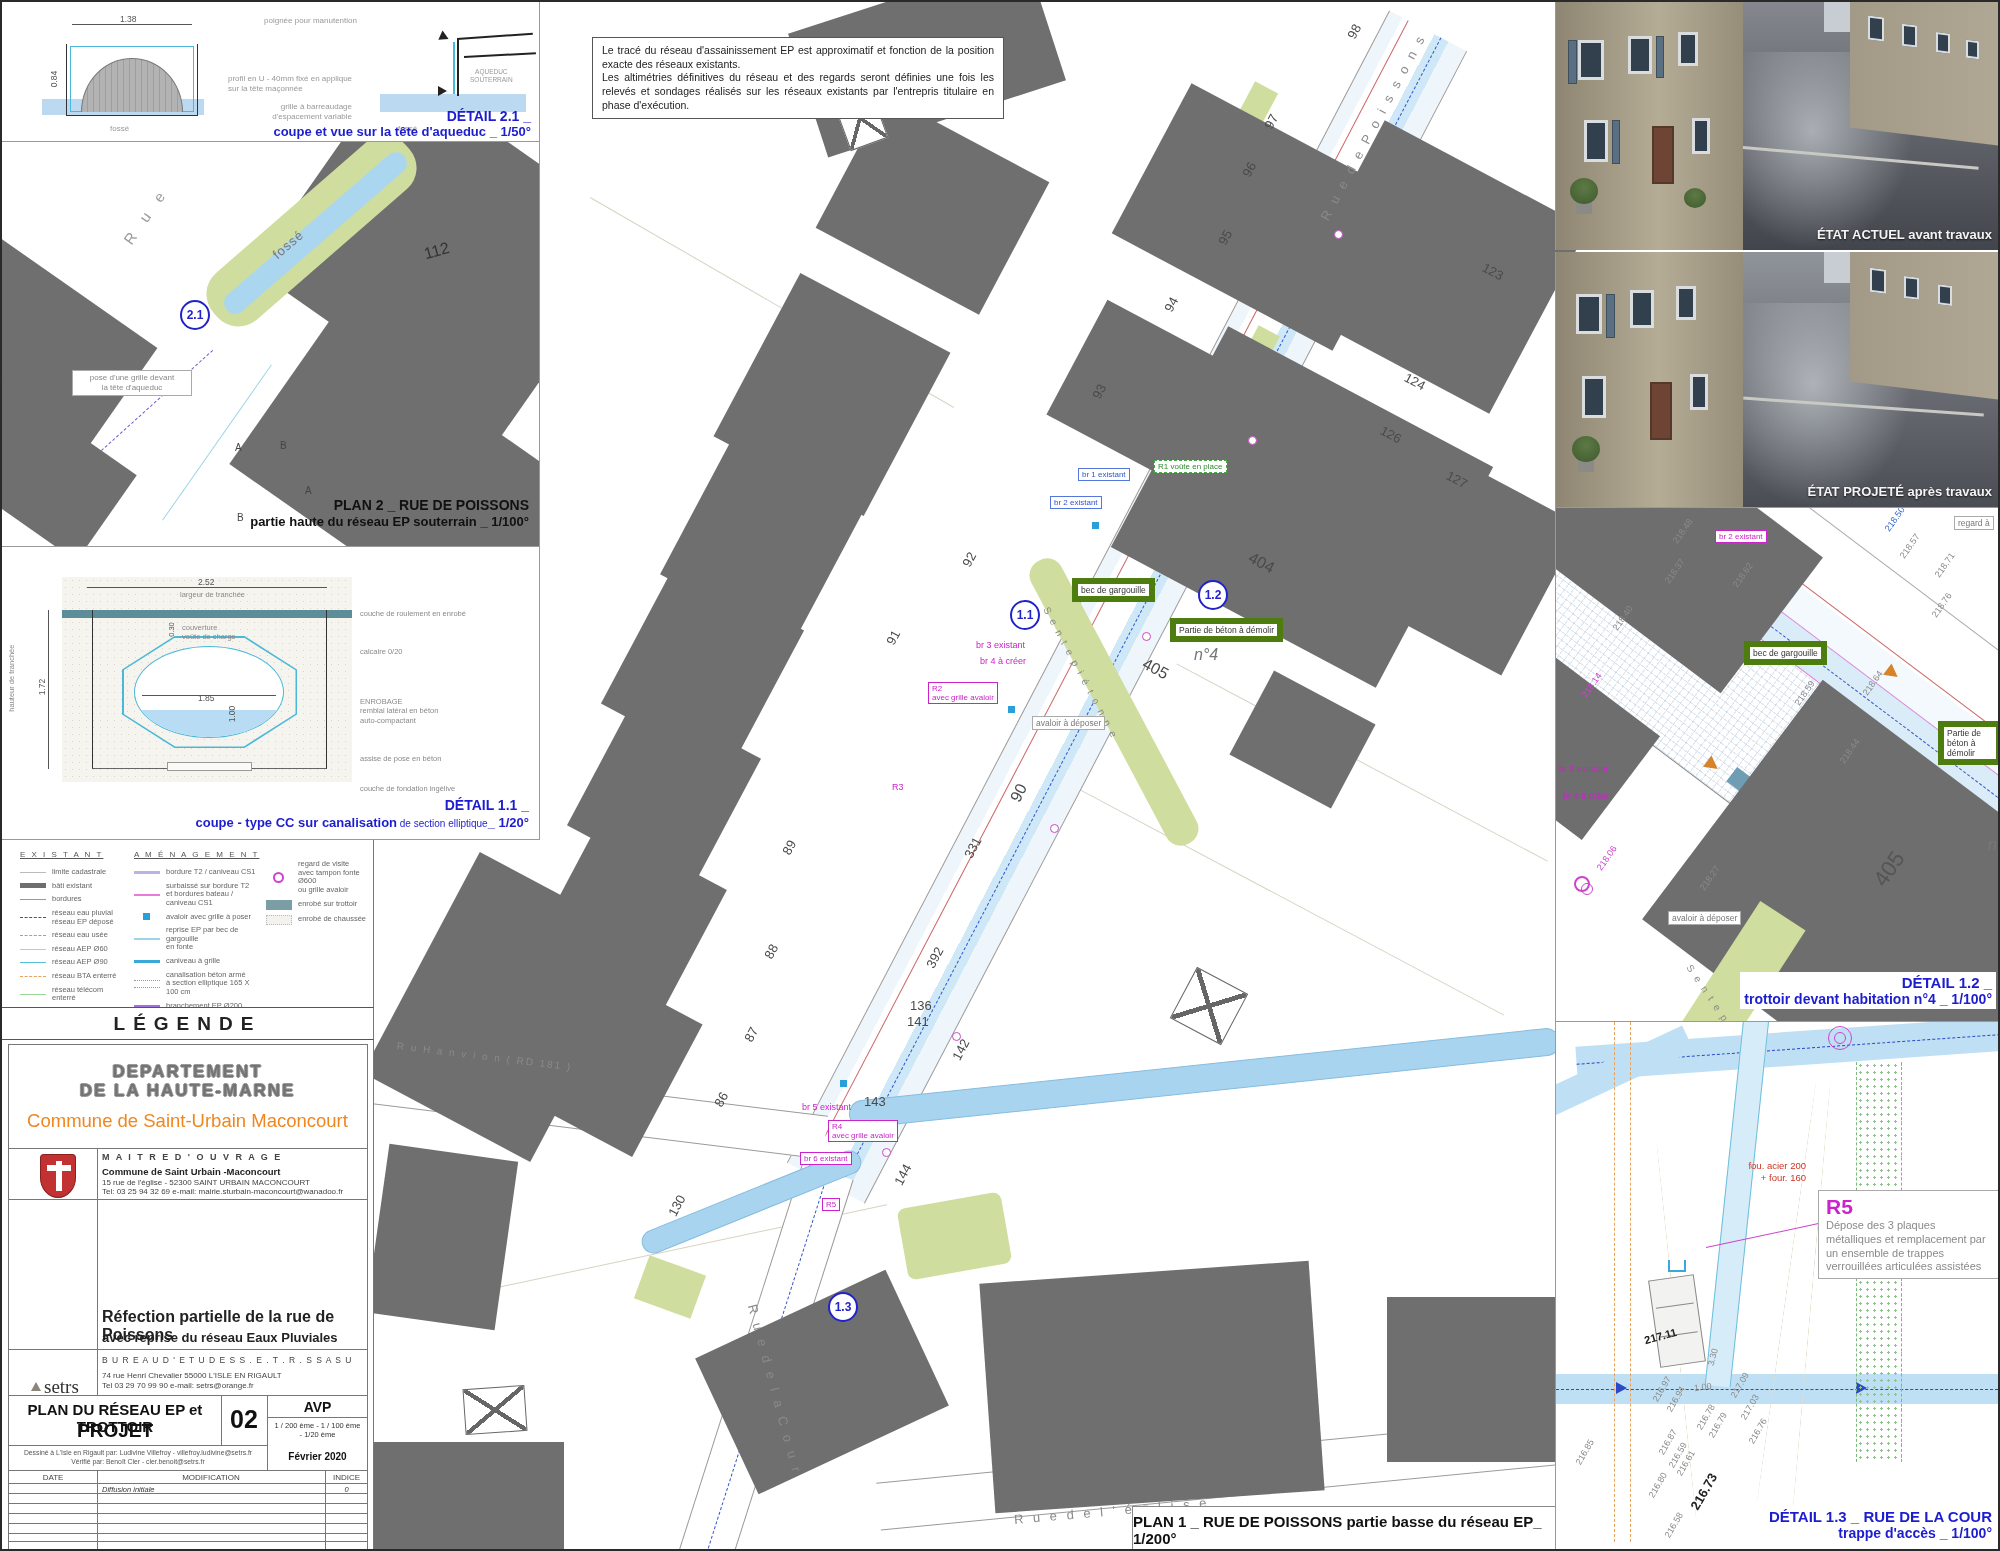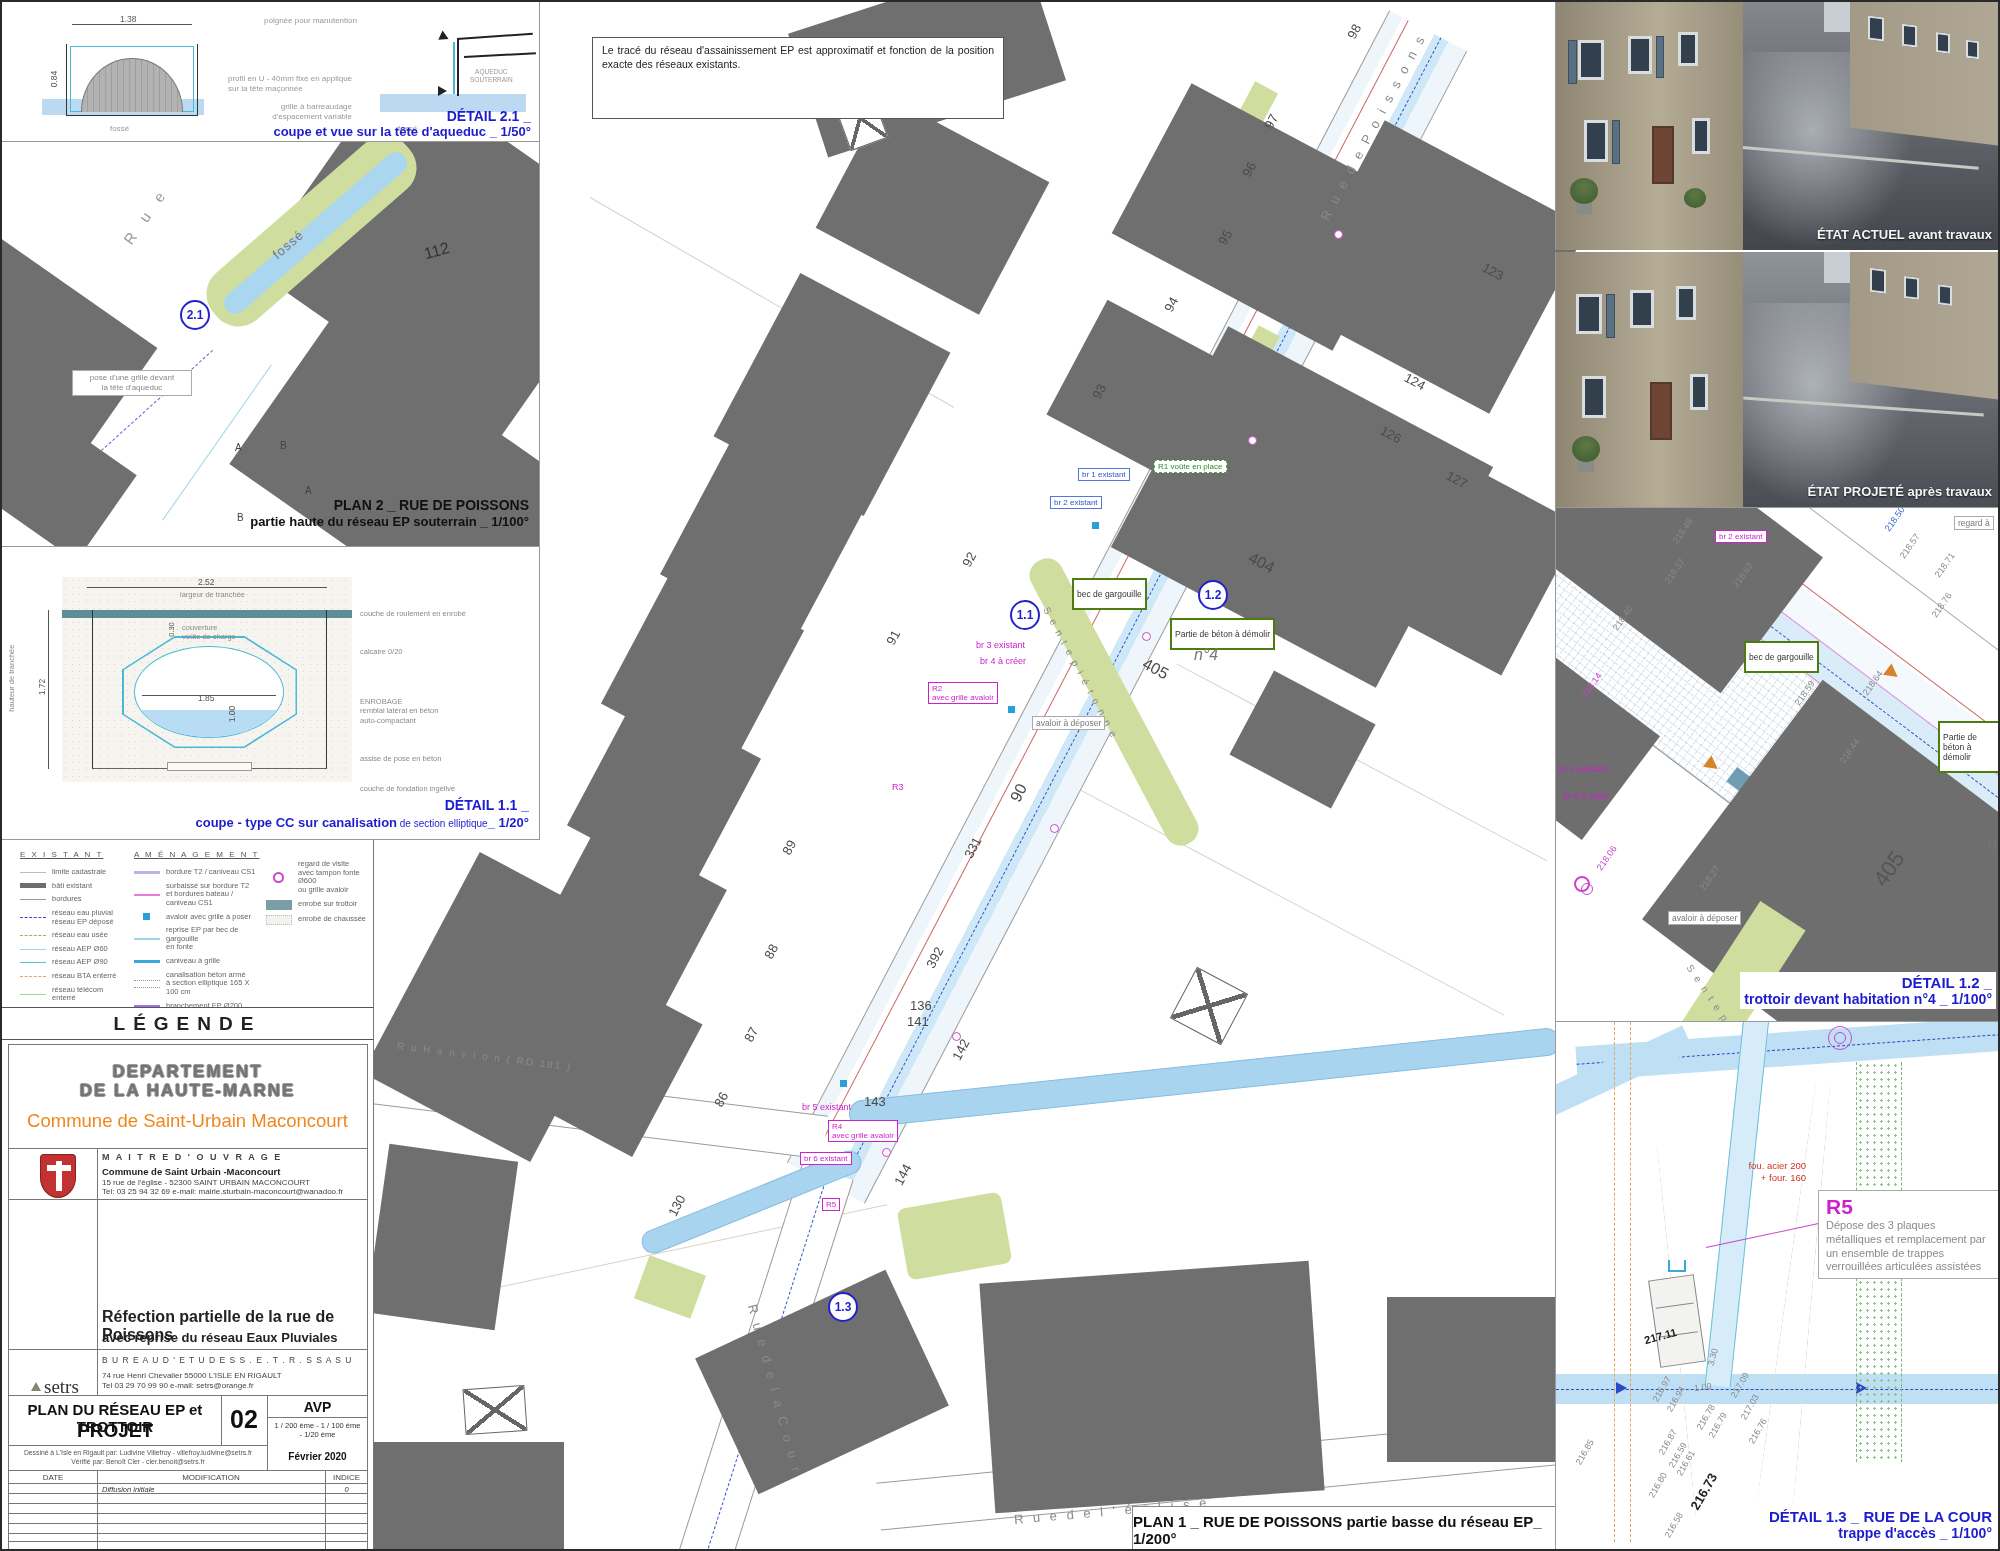--- a/index.html
+++ b/index.html
@@ -28,21 +28,21 @@
         background-image:linear-gradient(to bottom right,transparent 47%,#666 47%,#666 53%,transparent 53%),
                          linear-gradient(to bottom left,transparent 47%,#666 47%,#666 53%,transparent 53%);}
   .rgd{position:absolute;width:9px;height:9px;border:1.5px solid #cc44cc;border-radius:50%;background:#fff;}
   .avl{position:absolute;width:7px;height:7px;background:#2a9fd8;}
   .parcel{font-size:13px;color:#4a4a4a;}
   .parcel.big{font-size:16px;}
   .street{font-size:13px;color:#8a8a8a;letter-spacing:3px;transform-origin:left center;white-space:nowrap;}
   .street-sm{font-size:10px;color:#8a8a8a;letter-spacing:2px;transform-origin:left center;white-space:nowrap;}
   .circ{position:absolute;width:30px;height:30px;border:2px solid #2222cc;border-radius:50%;background:#fff;
         color:#2222cc;font-weight:bold;font-size:12px;display:flex;align-items:center;justify-content:center;}
-  .box-label{font-size:8.5px;color:#333;background:#fff;border:2px solid #4d7c0f;padding:9px 3px;white-space:pre-line;}
+  .box-label{font-size:8.5px;color:#333;background:#fff;border:6px solid #4d7c0f;padding:1px 3px;white-space:pre-line;}
   .box-mag{font-size:8px;color:#cc22cc;background:#fff;border:1px solid #cc22cc;padding:1px 3px;white-space:pre-line;}
   .box-blue{font-size:8px;color:#3355cc;background:#fff;border:1px solid #5577dd;padding:1px 3px;}
   .box-green{font-size:8px;color:#338833;background:#fff;border:1px dashed #44aa44;padding:1px 3px;}
   .box-gray{font-size:8.5px;color:#777;background:#fff;border:1px solid #aaa;padding:1px 3px;}
   .mag{font-size:9px;color:#cc22cc;white-space:nowrap;}
   .big-italic{font-size:16px;color:#777;font-style:italic;}
   .parcel-big{font-size:22px;color:#555;}
   #note-box{position:absolute;left:590px;top:35px;width:412px;height:82px;border:1px solid #555;background:#fff;
             padding:6px 9px;font-size:10.5px;color:#222;line-height:1.3;text-align:justify;}
   #plan1-caption{position:absolute;left:1130px;top:1504px;width:423px;height:47px;background:#fff;
@@ -309,20 +309,21 @@
       </div>
     <div class="lst">
 
     <span class="circ" style="left: 1008px; top: 598px;">1.1</span>
         <span class="circ" style="left: 1196px; top: 578px;">1.2</span>
         <span class="circ" style="left: 826px; top: 1290px;">1.3</span>
       </div>
 
     <div id="note-box">
       <div class="pre">Le tracé du réseau d'assainissement EP est approximatif et fonction de la position exacte des réseaux existants.</div>
+      <div class="pre">Les altimétries définitives du réseau et des regards seront définies une fois les relevés et sondages réalisés sur les réseaux existants par l'entrepris titulaire en phase d'exécution.</div>
     </div>
 
     <div id="plan1-caption">
       <span class="cap-black pre">PLAN 1 _ RUE DE POISSONS partie basse du réseau EP_ 1/200°</span>
     </div>
   </div>
 
   <section class="panel" id="panel-d21">
 
     <div class="water" style="left:40px;top:97px;width:162px;height:16px;"></div>

